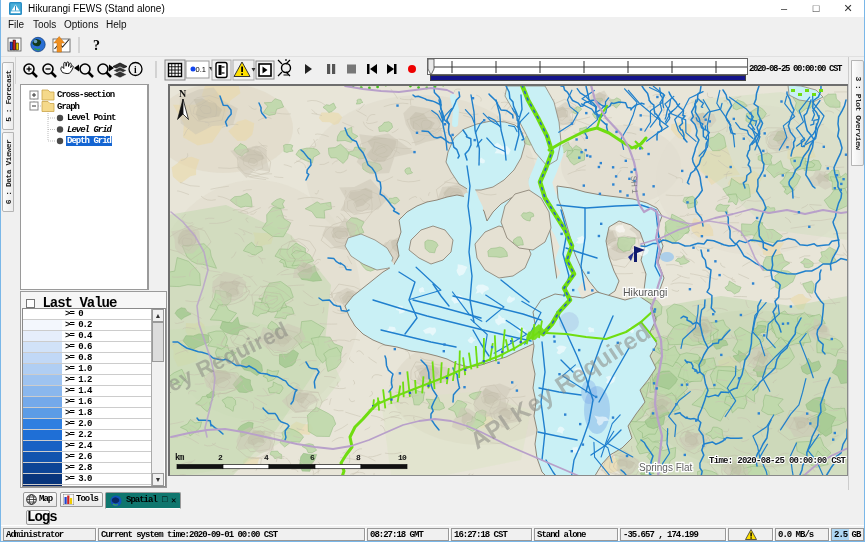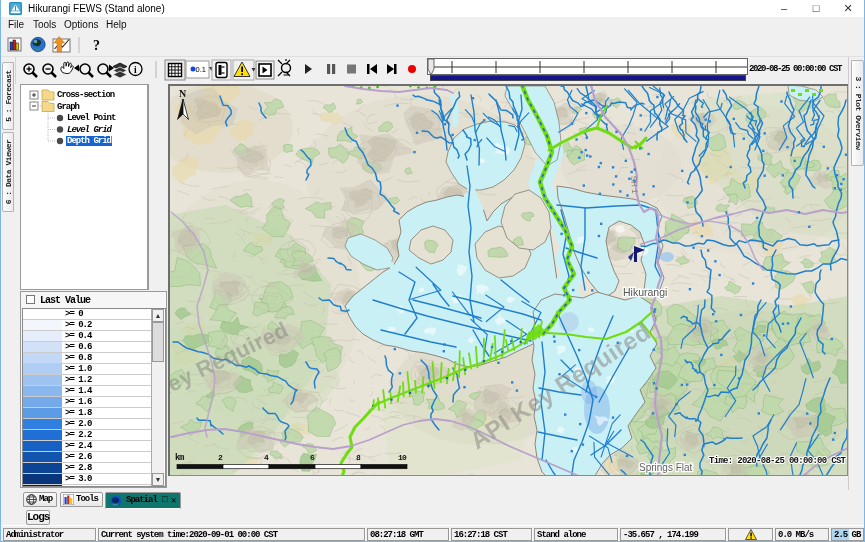--- a/index.html
+++ b/index.html
@@ -25,33 +25,33 @@
 .vtab span { position:absolute; left:50%; top:50%; transform:translate(-50%,-50%) rotate(-90deg); white-space:nowrap; font-family:"Liberation Mono",monospace; font-size:8px; font-weight:bold; color:#222; letter-spacing:-0.5px; }
 
 #rightstrip { position:absolute; left:847px; top:57px; width:16px; height:433px; background:#f0f0f0; border-left:1px solid #cccccc; }
 .vtabr { position:absolute; left:2px; width:13px; background:linear-gradient(90deg,#fdfdfd,#ebebeb); border:1px solid #b5b5b5; border-radius:0 2px 2px 0; }
 .vtabr span { position:absolute; left:50%; top:50%; transform:translate(-50%,-50%) rotate(90deg); white-space:nowrap; font-family:"Liberation Mono",monospace; font-size:8px; font-weight:bold; color:#222; letter-spacing:-0.5px; }
 
 #treepanel { position:absolute; left:19px; top:84px; width:129px; height:206px; background:#ffffff; border:1px solid #9a9a9a; border-right:2px solid #9a9a9a; }
 .trow { position:absolute; left:0; font-family:"Liberation Mono",monospace; font-size:9px; font-weight:bold; color:#000; white-space:pre; letter-spacing:-1px; }
 
 #legendpanel { position:absolute; left:19px; top:291px; width:147px; height:197px; background:#f6f6f6; border:1px solid #9a9a9a; }
-#lastvalue { position:absolute; left:5px; top:3px; font-family:"Liberation Mono",monospace; font-size:10px; font-weight:bold; letter-spacing:-1px; }
+#lastvalue { position:absolute; left:5px; top:3px; font-family:"Liberation Mono",monospace; font-size:14px; font-weight:bold; letter-spacing:-1px; }
 #legendlist { position:absolute; left:1px; top:16px; width:144px; height:179px; background:#fff; border:1px solid #8a8a8a; overflow:hidden; }
 .lrow { position:absolute; left:0; width:130px; height:11px; border-bottom:1px solid #cccccc; background:#fff; }
 .lsw { position:absolute; left:0; top:0; width:39px; height:10px; }
 .ltx { position:absolute; left:42px; top:0px; font-family:"Liberation Mono",monospace; font-size:9px; font-weight:bold; color:#000; letter-spacing:-1px; }
 #lscroll { position:absolute; right:1px; top:0px; width:13px; height:177px; background:#f0f0f0; border-left:1px solid #aaa; }
 .sbtn { position:absolute; left:0px; width:12px; height:13px; background:#f0f0f0; border:1px solid #999; font-size:7px; text-align:center; line-height:11px; color:#333; }
 
 #map { position:absolute; left:167px; top:84px; width:680px; height:392px; background:#e8e5d9; }
 
 #bottombar { position:absolute; left:0px; top:490px; width:863px; height:52px; background:#f0f0f0; }
 .btab { position:absolute; top:2px; height:15px; background:linear-gradient(#fafafa,#e8e8e8); border:1px solid #9a9a9a; border-radius:2px 2px 0 0; font-family:"Liberation Mono",monospace; font-size:9px; font-weight:bold; color:#000; letter-spacing:-1px; }
-#logsbtn { position:absolute; left:25px; top:20px; width:24px; height:15px; background:linear-gradient(#fcfcfc,#ececec); border:1px solid #9a9a9a; border-radius:2px; font-family:"Liberation Mono",monospace; font-size:11px; font-weight:bold; text-align:center; line-height:13px; letter-spacing:-1px; }
+#logsbtn { position:absolute; left:25px; top:20px; width:24px; height:15px; background:linear-gradient(#fcfcfc,#ececec); border:1px solid #9a9a9a; border-radius:2px; font-family:"Liberation Mono",monospace; font-size:14px; font-weight:bold; text-align:center; line-height:13px; letter-spacing:-1px; }
 
 #statusbar { position:absolute; left:0; top:525px; width:863px; height:16px; background:#f0f0f0; border-top:1px solid #fff; }
 .scell { position:absolute; top:2px; height:13px; background:#f0f0f0; border:1px solid #999; box-shadow:1px 1px 0 #fff; font-family:"Liberation Mono",monospace; font-size:9px; font-weight:bold; color:#000; line-height:12px; padding-left:2px; white-space:pre; overflow:hidden; letter-spacing:-1px; }
 </style>
 </head>
 <body>
 
 <div id="titlebar">
   <svg id="titleicon" viewBox="0 0 13 13">
       <rect x="0" y="0" width="13" height="13" rx="1.5" fill="#2a8dc5"></rect>

